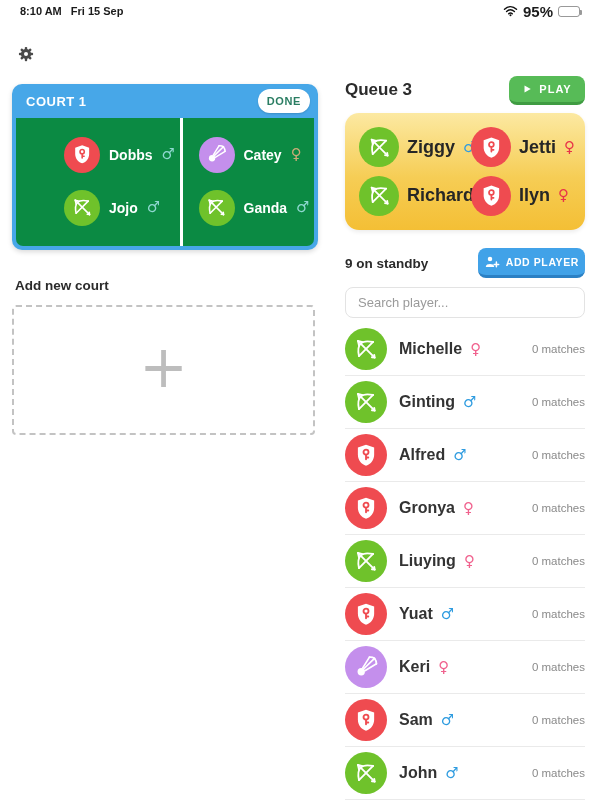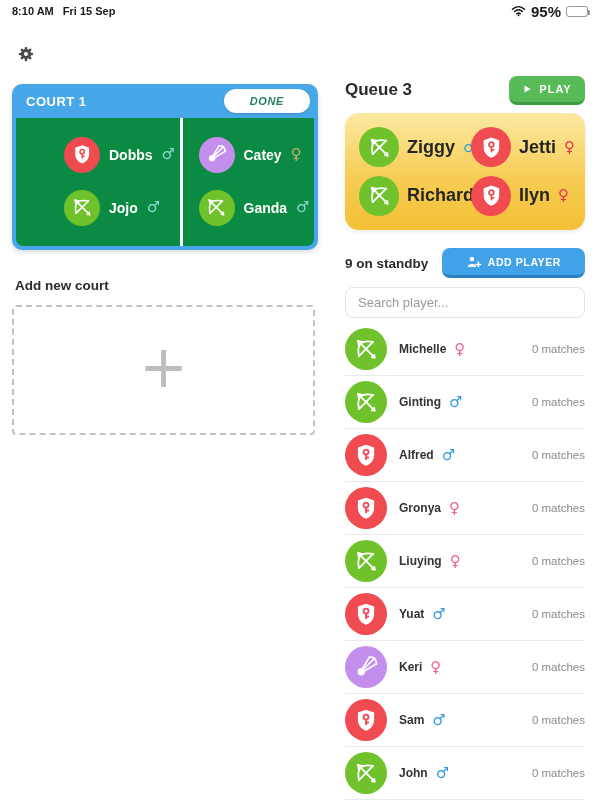--- a/index.html
+++ b/index.html
@@ -2,43 +2,43 @@
 <html><head>
 <meta charset="utf-8">
 <style>
   * { margin:0; padding:0; box-sizing:border-box; }
   html,body { width:600px; height:800px; overflow:hidden; background:#fff;
     font-family:"Liberation Sans", sans-serif; color:#2b2b2b; }
   body { position:relative; }
 
   
   .status-bar { position:absolute; top:0; left:0; right:0; height:22px;
-    display:flex; justify-content:space-between; align-items:center; padding:0 12px; }
+    display:flex; justify-content:space-between; align-items:center; padding:0 20px; }
   .sb-left { display:flex; gap:9px; font-size:11px; font-weight:700; color:#1b1b1b; }
   .sb-right { display:flex; align-items:center; gap:5px; font-size:15px; font-weight:700; color:#1b1b1b; }
   .wifi svg { display:block; }
   .battery { width:22px; height:11px; border:1px solid rgba(0,0,0,.4); border-radius:3px;
     position:relative; padding:1px; }
   .battery .fill { height:100%; width:88%; background:#111; border-radius:1.5px; }
   .battery .nub { position:absolute; right:-3px; top:3px; width:2px; height:5px;
     background:rgba(0,0,0,.4); border-radius:0 1px 1px 0; }
 
   
   .gear { position:absolute; left:17px; top:45px; width:18px; height:18px; cursor:pointer; }
   .gear svg { display:block; }
 
   
   .court-card { position:absolute; left:12px; top:84px; width:306px; height:166px;
     background:#47a7e8; border-radius:10px; box-shadow:0 2px 5px rgba(0,0,0,.15); }
   .court-header { height:34px; display:flex; align-items:center; justify-content:space-between;
     padding:0 8px 0 14px;gap:37px; }
   .court-title { color:#fff; font-weight:700; font-size:13px; letter-spacing:.5px; }
-  .done-btn { background:#fff; border:none; border-radius:14px; padding:6px 26px;
+  .done-btn { background:#fff; border:none; border-radius:14px; padding:6px 9px;
     color:#2a7d62; font-weight:700; font-size:11px; letter-spacing:.6px; cursor:pointer;
-    font-family:inherit; box-shadow:0 1px 2px rgba(0,0,0,.15);font-style:italic; }
+    font-family:inherit; box-shadow:0 1px 2px rgba(0,0,0,.15); }
   .court-body { position:absolute; top:34px; left:4px; right:4px; bottom:4px; display:flex;
     border-radius:0 0 7px 7px; overflow:hidden; }
   .court-half { flex:1; background:#0b8a43; display:flex; flex-direction:column;
     justify-content:space-around; padding:10px 0 12px 16px; }
   .court-half.left { border-right:3px solid #fff;padding-left:48px; }
 
   
   .chip { display:flex; align-items:center; gap:9px; cursor:pointer; }
   .avatar { border-radius:50%; display:flex; align-items:center; justify-content:center;
     flex:0 0 auto; }
@@ -79,36 +79,36 @@
   .queue-card .avatar { width:40px; height:40px; }
   .queue-card .chip { gap:8px; }
   .queue-card .pname { font-size:18px; font-weight:700; color:#262626; }
   .queue-card .gsym.male { color:#2f9ce0; }
   .queue-card .gsym.female { color:#e8334a; }
 
   
   .standby-head { position:absolute; left:345px; top:248px; width:240px; height:30px;
     display:flex; justify-content:space-between; align-items:center; }
   .standby-count { font-size:13.5px; font-weight:700; color:#2b2b2b; }
-  .add-player-btn { height:30px; padding:0 24px; background:#41a2e8; border:none;
+  .add-player-btn { height:30px; padding:0 6px; background:#41a2e8; border:none;
     border-bottom:3px solid #2b80c4; border-radius:8px; color:#fff; font-weight:700;
     font-size:10.5px; letter-spacing:.6px; display:flex; align-items:center; gap:6px;
     cursor:pointer; font-family:inherit; }
   .add-player-btn svg { width:16px; height:16px; }
   .search-input { position:absolute; left:345px; top:287px; width:240px; height:31px;
     border:1.5px solid #e3e3e3; border-radius:8px; padding:0 12px; font-size:13px;
     color:#444; outline:none; font-family:inherit; background:#fff; }
   .search-input::placeholder { color:#9a9a9a; }
 
   
   .standby-list { position:absolute; left:345px; top:323px; width:240px; }
   .srow { height:53px; display:flex; align-items:center; gap:12px;
     border-bottom:1px solid #eaeaea; cursor:pointer; }
   .srow .avatar { width:42px; height:42px; }
-  .srow .pname { font-size:12px; font-weight:700; color:#333; }
+  .srow .pname { font-size:16px; font-weight:700; color:#333; }
   .srow .gsym { margin-left:-4px; }
   .srow .gsym.male { color:#2f9ce0; }
   .srow .gsym.female { color:#f0628e; }
   .srow .matches { margin-left:auto; font-size:11.5px; color:#8a8a8a; }
 </style>
 </head>
 <body>
 
 <div class="status-bar">
   <div class="sb-left">

